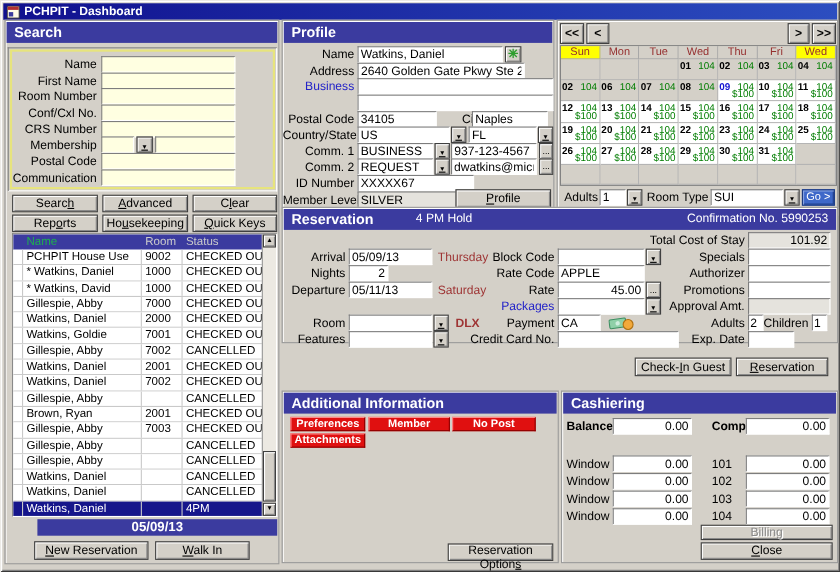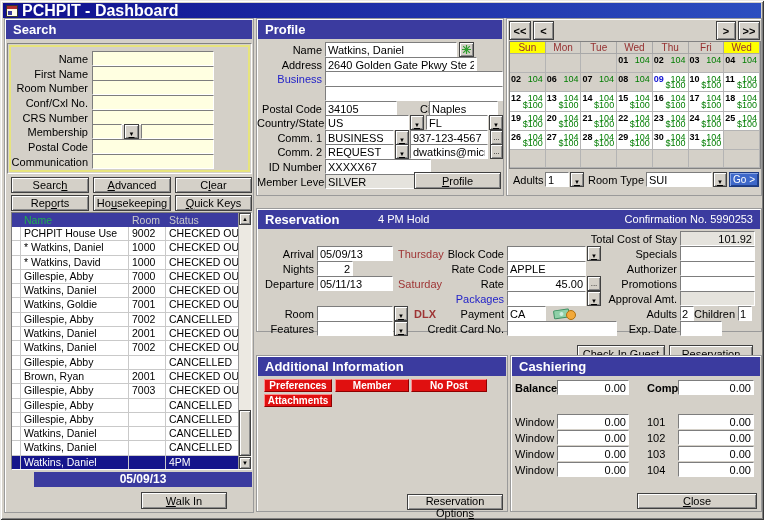--- a/index.html
+++ b/index.html
@@ -3,21 +3,21 @@
 <meta charset="utf-8">
 <style>
   *{box-sizing:border-box;margin:0;padding:0}
   html,body{width:764px;height:520px;overflow:hidden;background:#c0c0c0;
     font-family:"Liberation Sans",sans-serif;font-size:11px;}
   .window{position:relative;width:764px;height:520px;background:#D4D0C8;
     box-shadow:inset 1px 1px 0 #eceae6, inset -1px -1px 0 #383838,
                inset 2px 2px 0 #ffffff, inset -2px -2px 0 #808080;}
   .titlebar{position:absolute;left:3px;top:3px;right:3px;height:15px;
     background:linear-gradient(90deg,#10108e,#2c4ec0);color:#fff;font-weight:bold;
-    font-size:16px;display:flex;align-items:center;gap:4px;padding:0 3px;}
+    font-size:11px;display:flex;align-items:center;gap:4px;padding:0 3px;}
   .panel{position:absolute;border:1px solid #9a9a9a;background:#D4D0C8;
     box-shadow:inset 1px 1px 0 #ffffff;}
   .phead{position:absolute;left:1px;top:1px;right:1px;height:19px;background:#3B3B9F;
     color:#fff;font-weight:bold;font-size:13px;line-height:19px;padding:0 7px;white-space:nowrap;}
   .phead .sub{font-weight:normal;font-size:11px;}
   .lab{position:absolute;font-size:11px;color:#000;text-align:right;white-space:nowrap;}
   .lab.blue{color:#2323c8;}
   .lab.maroon{color:#9e3434;}
   .fld{position:absolute;height:15px;background:#fff;border:1px solid #7d7d7d;
     border-bottom-color:#fff;border-right-color:#fff;font-family:inherit;font-size:11px;
@@ -237,20 +237,21 @@
         </div>
       <div class="vsb">
         <div class="sbtn" style="top:0">▲</div>
         <div class="sthumb"></div>
         <div class="sbtn" style="bottom:0">▼</div>
       </div>
     </div>
 
     <div class="datebar">05/09/13</div>
 
+    <button class="btn" style="left:26px;top:473px;width:104px;height:17px"><u>N</u>ew Reservation</button>
     <button class="btn" style="left:136px;top:473px;width:86px;height:17px"><u>W</u>alk In</button>
   </div>
 
   <div class="panel" style="left:256px;top:18px;width:248px;height:178px">
     <div class="phead">
       <span>Profile</span>
     </div>
     <span class="lab" style="left:0;top:25px;width:65px">Name</span>
     <input class="fld" style="left: 68px; top: 23px; width: 132px;" value="Watkins, Daniel">
     <button class="btn" style="left:202px;top:23px;width:15px;height:15px"><svg width="9" height="9">
@@ -463,21 +464,21 @@
 
     <span class="lab" style="left:6px;top:155px;width:30px;text-align:left">Adults</span>
     <input class="fld" style="left: 38px; top: 153px; width: 24px;" value="1">
     <button class="btn" style="left:63px;top:153px;width:14px;height:15px"><span class="ddg">▼</span></button>
     <span class="lab" style="left:81px;top:155px;width:58px;text-align:left">Room Type</span>
     <input class="fld" style="left: 139px; top: 153px; width: 66px;" value="SUI">
     <button class="btn" style="left:206px;top:153px;width:14px;height:15px"><span class="ddg">▼</span></button>
     <button class="btn go" style="left:222px;top:153px;width:30px;height:15px">Go &gt;</button>
   </div>
 
-  <div class="panel" style="left:256px;top:208px;width:506px;height:124px">
+  <div class="panel" style="left:256px;top:188px;width:506px;height:124px">
     <div class="phead">
       <span>Reservation</span>
       <span class="sub" style="position:absolute;left:120px">4 PM Hold</span>
       <span class="sub" style="position:absolute;right:7px">Confirmation No. 5990253</span>
     </div>
 
     <span class="lab" style="left:320px;top:24px;width:100px">Total Cost of Stay</span>
     <input class="fld g ra" style="left: 423px; top: 22px; width: 75px;" readonly="" value="101.92">
 
     <span class="lab" style="left:0;top:39px;width:57px">Arrival</span>
@@ -574,16 +575,17 @@
     <span class="lab" style="left:4px;top:92px;width:44px;text-align:left">Window 3</span>
     <input class="fld ra" style="left: 46px; top: 90px; width: 72px;" readonly="" value="0.00">
     <span class="lab" style="left:136px;top:92px;width:22px;text-align:left">103</span>
     <input class="fld ra" style="left: 167px; top: 90px; width: 76px;" readonly="" value="0.00">
 
     <span class="lab" style="left:4px;top:108px;width:44px;text-align:left">Window 4</span>
     <input class="fld ra" style="left: 46px; top: 106px; width: 72px;" readonly="" value="0.00">
     <span class="lab" style="left:136px;top:108px;width:22px;text-align:left">104</span>
     <input class="fld ra" style="left: 167px; top: 106px; width: 76px;" readonly="" value="0.00">
 
+    <button class="btn dis" style="left:126px;top:121px;width:120px;height:14px" disabled="">Billing</button>
     <button class="btn" style="left:126px;top:137px;width:120px;height:16px"><u>C</u>lose</button>
   </div>
 
 </div>
 
 </body></html>

